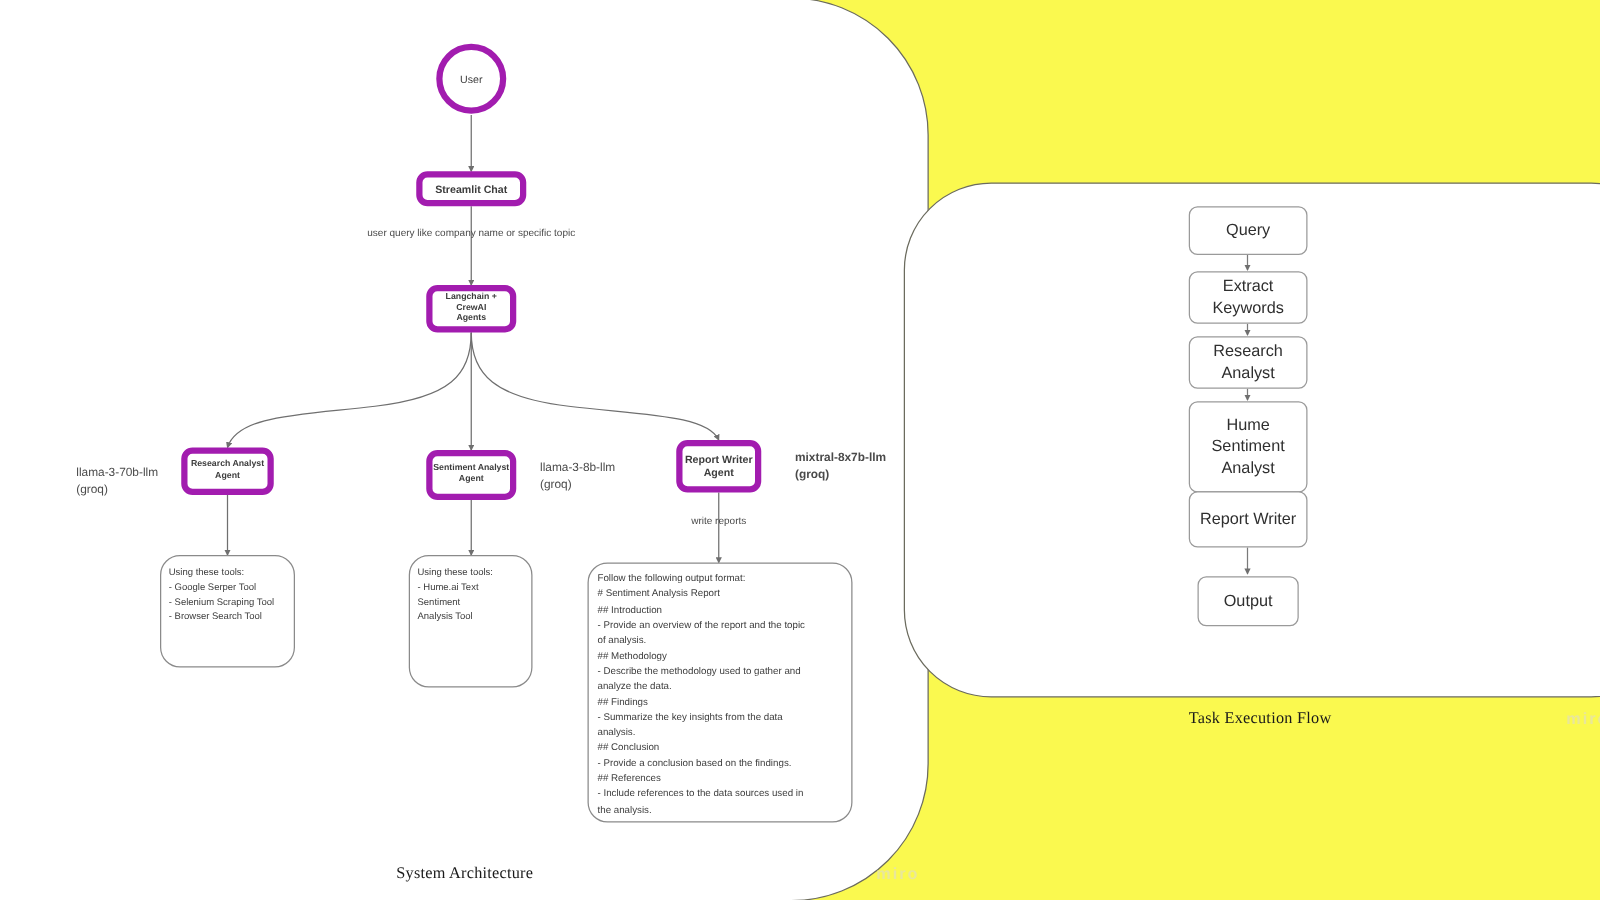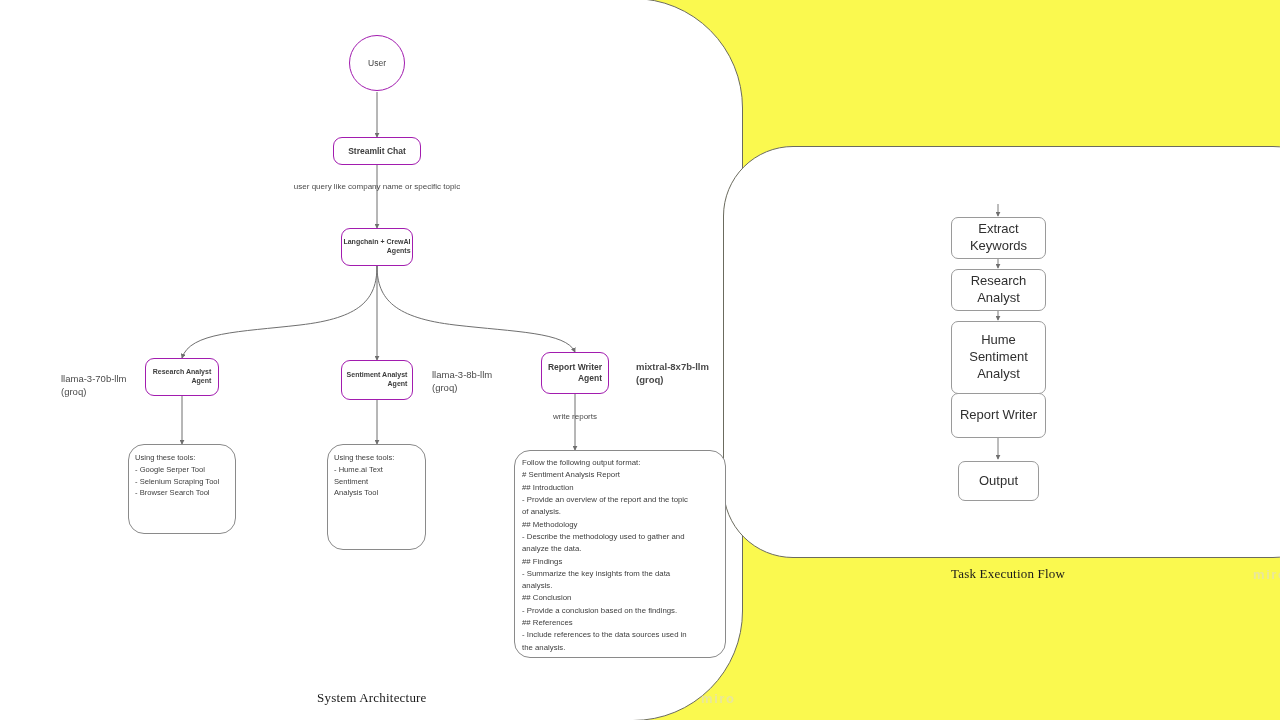--- a/index.html
+++ b/index.html
@@ -60,26 +60,26 @@
     color: #e9e79a;
     font-weight: 600;
   }
   #watermark-left  { left: 701px; top: 691px; }
   #watermark-right { left: 1253px; top: 567px; }
 
   
   .node {
     position: absolute;
     box-sizing: border-box;
-    border: 1px solid #a21caf;
+    border: 5px solid #a21caf;
     background: #ffffff;
     display: flex;
     align-items: center;
     justify-content: center;
-    text-align: right;
+    text-align: center;
     color: #3d3d3d;
     line-height: 1.25;
   }
   .node.rounded { border-radius: 9px; font-weight: bold; }
   .node.circle  { border-radius: 50%; }
 
   
   .sz-11 { font-size: 8.5px; }
   .sz-sm { font-size: 7px; }
 
@@ -112,21 +112,20 @@
     font-size: 7.6px;
     line-height: 1.55;
     padding: 7px 6px 6px 6px;
     white-space: pre-line;
     overflow: hidden;
   }
   #prompt-report {
     font-size: 7.8px;
     line-height: 1.58;
     padding: 6px 7px;
-    margin-left: 44px;
   }
 
   
   .tf-node {
     position: absolute;
     box-sizing: border-box;
     border: 1px solid #9a9a9a;
     border-radius: 7px;
     background: #ffffff;
     display: flex;
@@ -242,20 +241,21 @@
   <svg class="wires" viewBox="0 0 1280 720" xmlns="http://www.w3.org/2000/svg">
     <g stroke="#7a7a7a" stroke-width="1" fill="none" marker-end="url(#arrow)">
       <path d="M 998 204 L 998 216"></path>
       <path d="M 998 259 L 998 268"></path>
       <path d="M 998 311 L 998 320"></path>
       <path d="M 998 377 L 998 392"></path>
       <path d="M 998 438 L 998 459"></path>
     </g>
   </svg>
 
+  <div class="tf-node" style="left:951px; top:165px; width:95px; height:39px;">Query</div>
 
   <div class="tf-node" style="left:951px; top:217px; width:95px; height:42px;">Extract
 Keywords</div>
 
   <div class="tf-node" style="left:951px; top:269px; width:95px; height:42px;">Research
 Analyst</div>
 
   <div class="tf-node" style="left:951px; top:321px; width:95px; height:73px;">Hume
 Sentiment
 Analyst</div>

